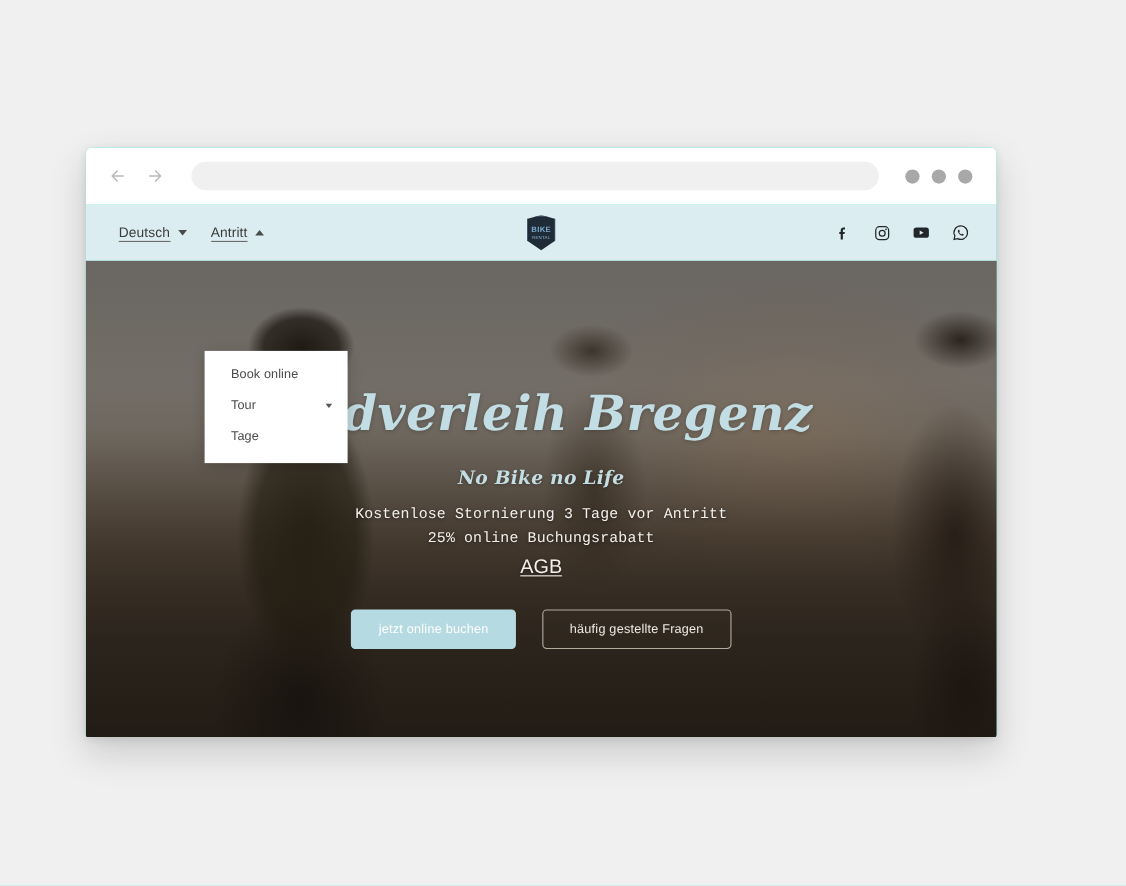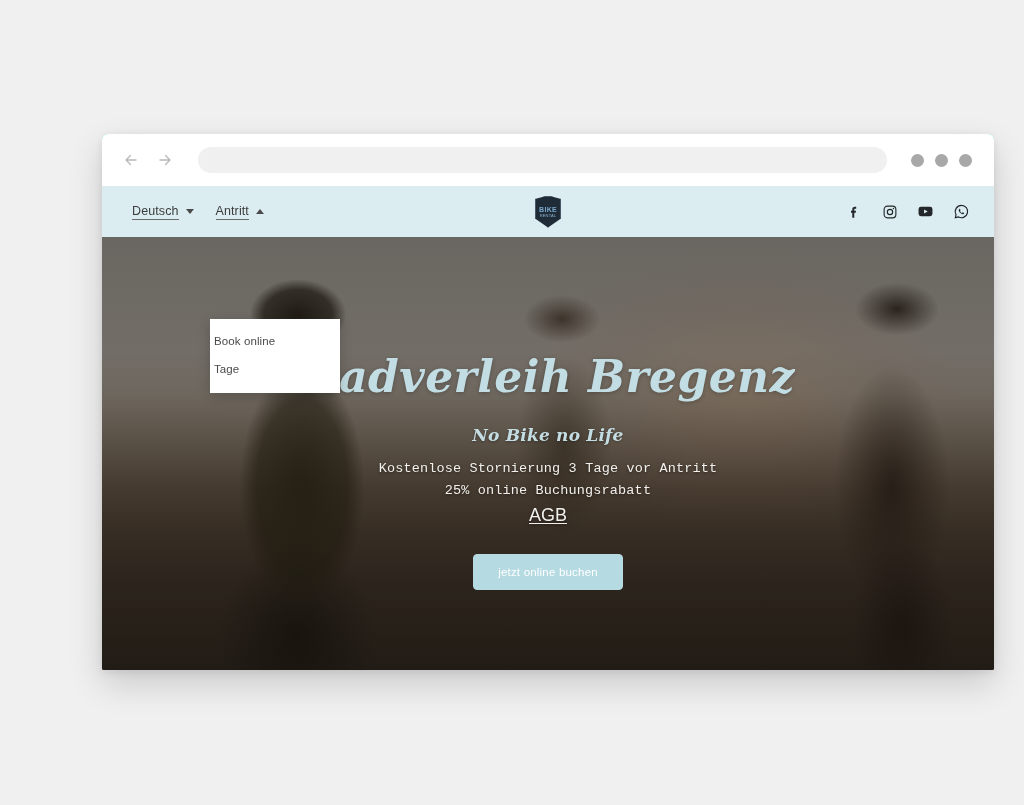--- a/index.html
+++ b/index.html
@@ -7,26 +7,25 @@
     width: 1024px; height: 805px;
     background: #f0f0f0;
     font-family: "Liberation Sans", sans-serif;
     overflow: hidden;
   }
 
   
   .browser-window {
     position: absolute;
     left: 78px; top: 134px;
-    width: 892px; height: 536px;
+    width: 828px; height: 536px;
     background: #5eead4;
     border-radius: 6px 6px 2px 2px;
     box-shadow: 0 14px 34px rgba(0,0,0,0.16), 0 2px 8px rgba(0,0,0,0.08);
     overflow: hidden;
-    margin-left: 24px;
   }
 
   
   .chrome-bar {
     position: relative;
     height: 52px;
     background: #ffffff;
     display: flex;
     align-items: center;
     padding: 0 22px 0 18px;
@@ -120,21 +119,21 @@
     position: absolute;
     left: 108px; top: 185px;
     width: 130px;
     background: #ffffff;
     box-shadow: 0 3px 12px rgba(0,0,0,0.20);
     padding: 8px 0 10px 0;
     z-index: 40;
   }
   .dropdown-item {
     display: flex; align-items: center;
-    padding: 8px 14px 8px 4px;
+    padding: 8px 14px 8px 24px;
     font-size: 11.5px;
     color: #4a4a4a;
     cursor: pointer;
     letter-spacing: .1px;
   }
   .dropdown-item .sub-caret {
     margin-left: auto;
     width: 0; height: 0;
     border-left: 3.5px solid transparent;
     border-right: 3.5px solid transparent;
@@ -326,34 +325,39 @@
         </svg>
       </div>
     </div>
   </div>
 
   <div class="dropdown-menu">
     <div class="dropdown-item">
       <span>Book online</span>
     </div>
     <div class="dropdown-item">
+      <span>Tour</span>
+      <span class="sub-caret"></span>
+    </div>
+    <div class="dropdown-item">
       <span>Tage</span>
     </div>
   </div>
 
   <div class="hero">
     <div class="hero-photo"></div>
     <div class="hero-overlay"></div>
 
     <div class="hero-content">
       <div class="hero-title">Radverleih Bregenz</div>
       <div class="hero-subtitle">No Bike no Life</div>
       <div class="hero-line">Kostenlose Stornierung 3 Tage vor Antritt</div>
       <div class="hero-line second">25% online Buchungsrabatt</div>
       <div><a class="hero-link">AGB</a></div>
 
       <div class="hero-buttons">
         <div class="btn btn-primary">jetzt online buchen</div>
+        <div class="btn btn-secondary">häufig gestellte Fragen</div>
       </div>
     </div>
   </div>
 
 </div>
 
 </body></html>

